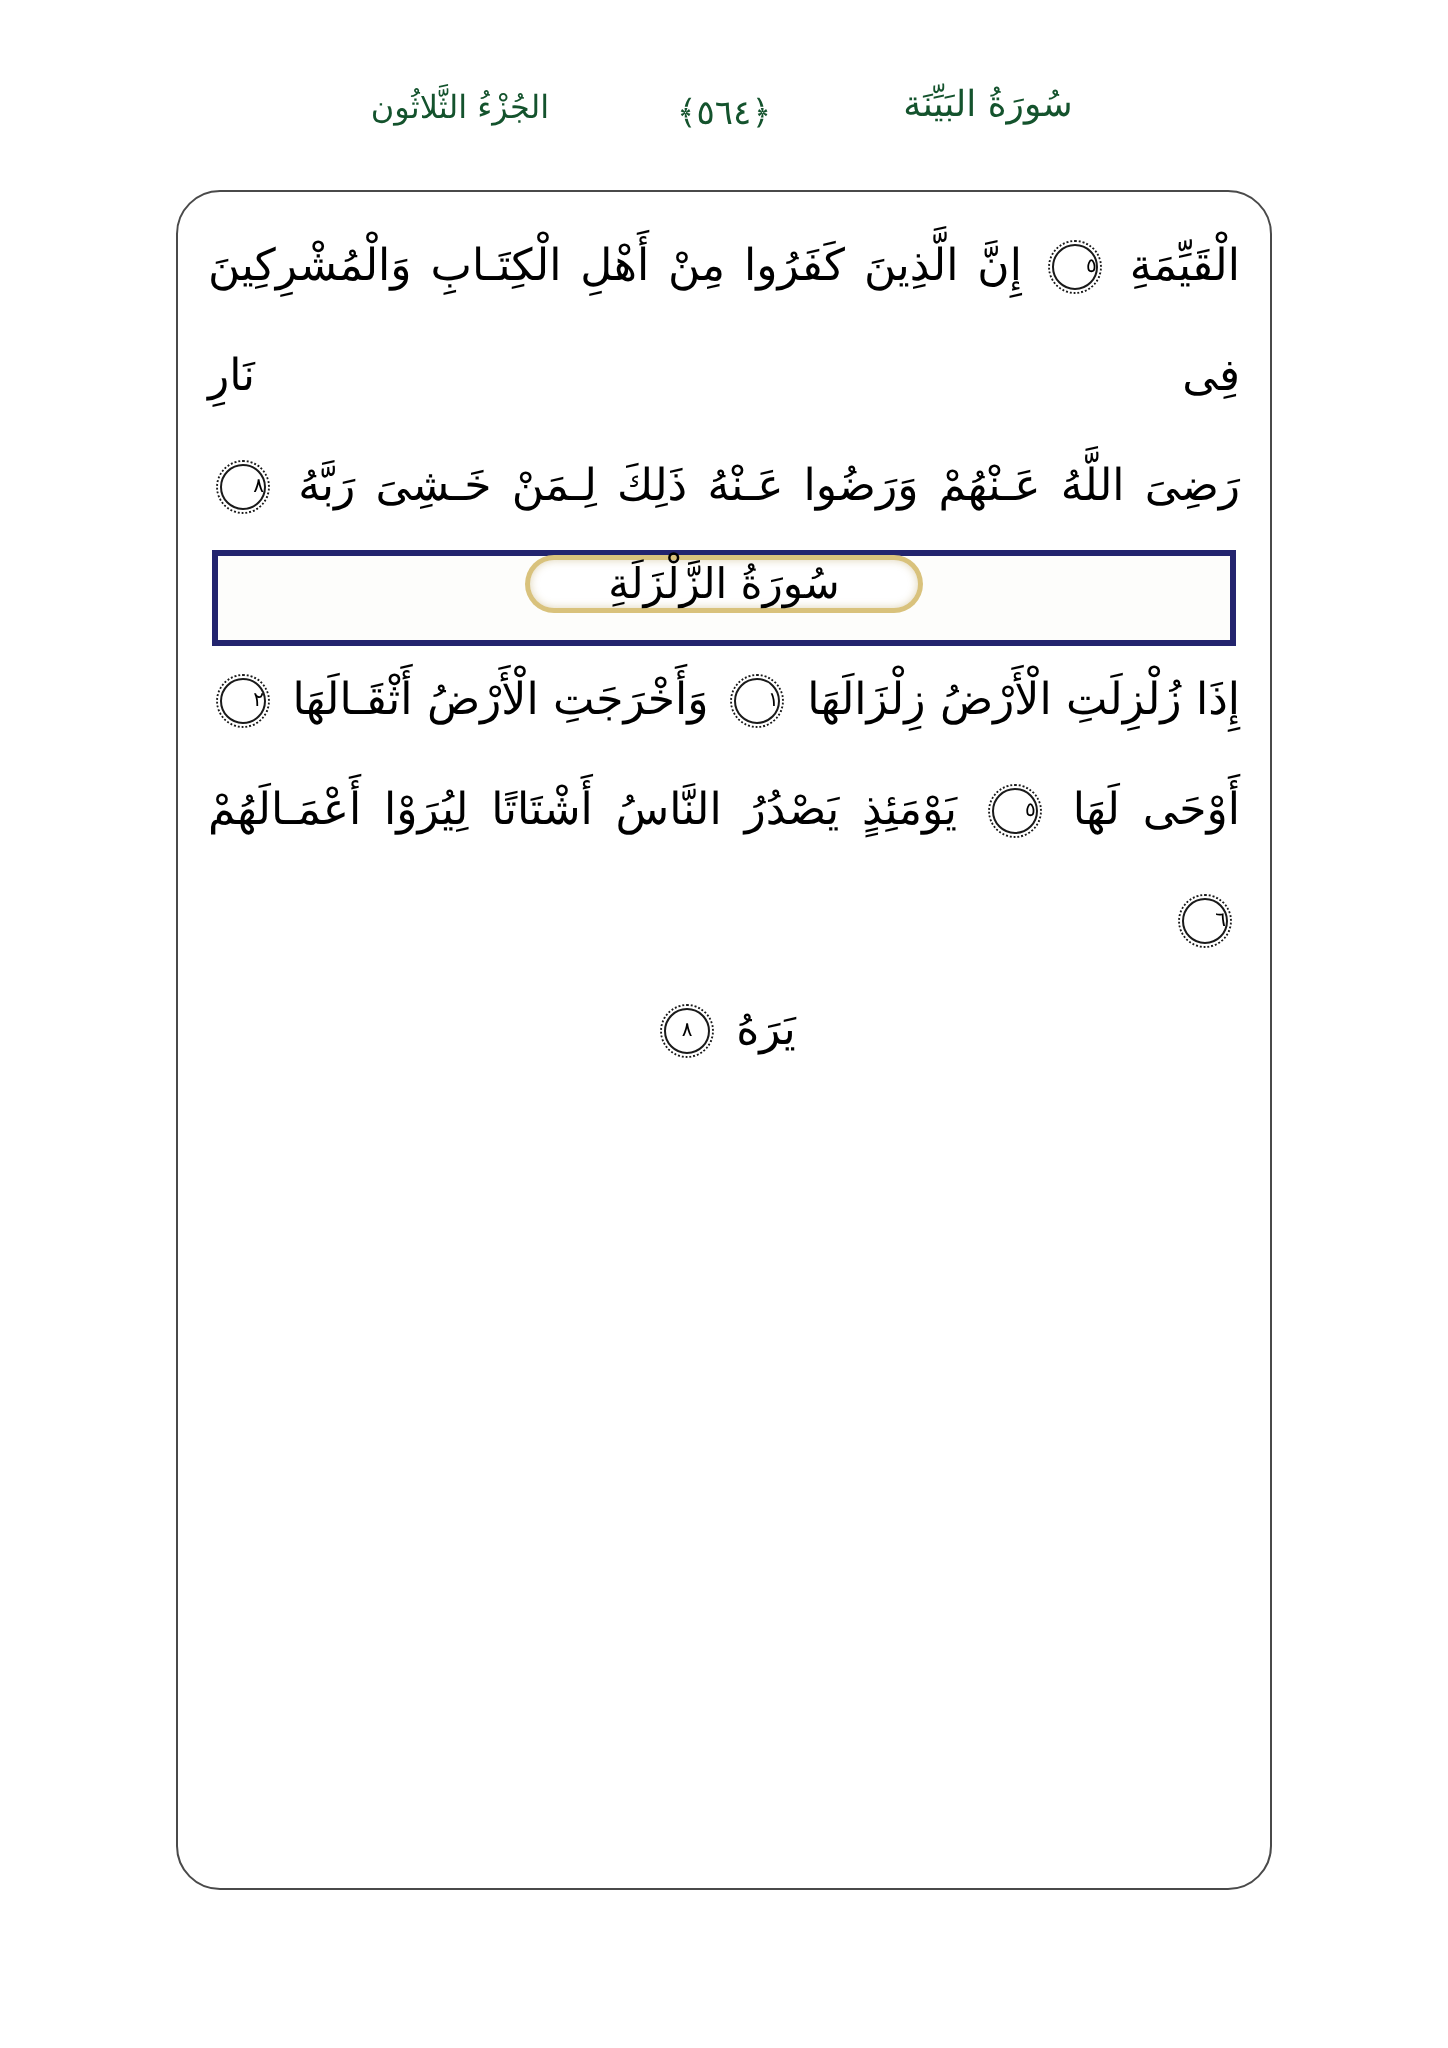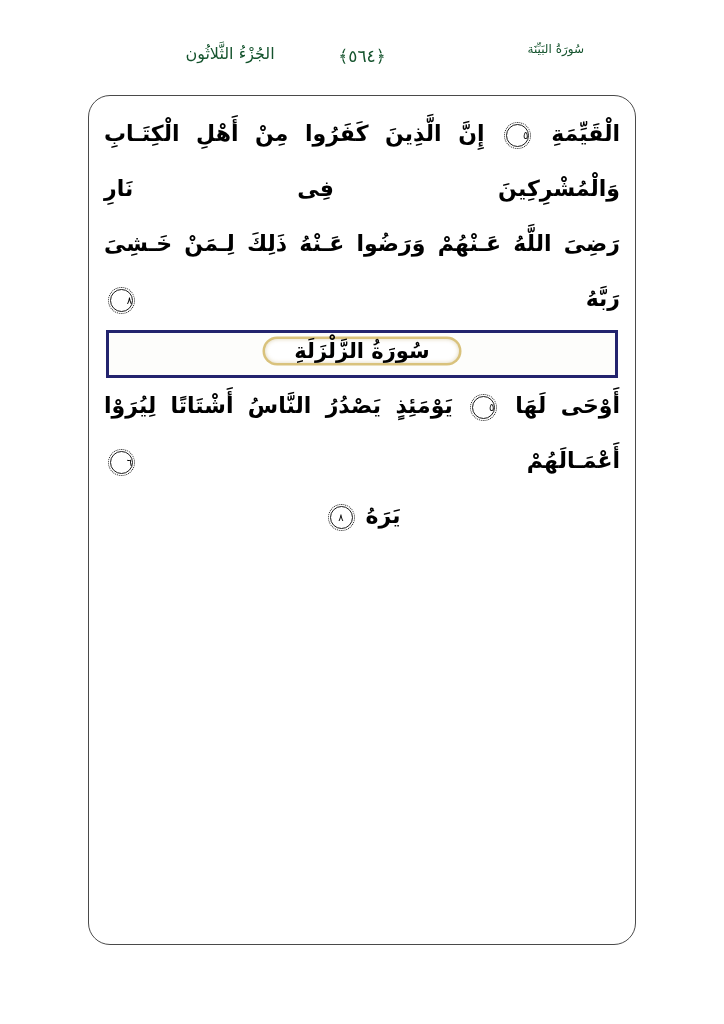--- a/index.html
+++ b/index.html
@@ -5,57 +5,57 @@
   html,body{margin:0;padding:0;}
   body{
     width:724px;height:1024px;background:#ffffff;
     font-family:"DejaVu Sans",sans-serif;color:#111;
     position:relative;overflow:hidden;
   }
   .page{width:724px;height:1024px;position:relative;direction:rtl;}
 
   
   .hdr-item{position:absolute;font-size:16px;color:#14532d;white-space:nowrap;}
-  .hdr-surah{top:42px;right:140px;width:180px;font-size:12px;}
+  .hdr-surah{top:42px;right:140px;width:180px;text-align:center;font-size:18px;}
   .hdr-page-num{top:46px;left:0;width:724px;text-align:center;font-size:17px;letter-spacing:1px;}
   .hdr-juz{top:44px;left:140px;width:180px;text-align:center;font-size:16px;}
 
   
   .frame{
     position:absolute;top:95px;right:88px;width:548px;height:850px;
     border:1.6px solid #4a4a4a;border-radius:22px;
     box-sizing:border-box;padding:10px 15px 0 15px;direction:rtl;
   }
 
   
   .line{
     min-height:55px;line-height:55px;font-size:22px;color:#000;
     text-align:justify;text-align-last:justify;
   }
   .line.center{text-align:center;text-align-last:center;}
-  .txt{white-space:normal;font-weight:bold;}
+  .txt{white-space:normal;}
   .ayah-marker{
     display:inline-block;width:21px;height:21px;line-height:21px;
     border:1.3px solid #1a1a1a;border-radius:50%;
     outline:1.4px dotted #1a1a1a;outline-offset:1.6px;
     font-size:10px;text-align:center;vertical-align:middle;
     margin:0 6px;background:#fff;
   }
 
   
   .basmala{
     height:48px;line-height:48px;text-align:center;text-align-last:center;
     font-size:22px;color:#000;
   }
 
   
   .banner{
     height:48px;box-sizing:border-box;margin:4px 2px 0 2px;
-    border:3px solid #23246e;background:#fdfdfb;padding:6px;
-    display:flex;align-items:flex-start;font-weight:bold;
+    border:3px solid #23246e;background:#fdfdfb;padding:16px;
+    display:flex;align-items:flex-end;
   }
   .orn{
     flex:1;position:relative;
     background:
       repeating-linear-gradient(45deg, rgba(201,161,59,.9) 0 2px, rgba(201,161,59,0) 2px 13px),
       repeating-linear-gradient(-45deg, rgba(212,177,84,.9) 0 2px, rgba(212,177,84,0) 2px 13px),
       repeating-linear-gradient(90deg,#23277b 0 30px,#7d86c4 30px 56px,#aab2dd 56px 82px,#7d86c4 82px 108px);
     box-shadow:inset 0 0 0 1px #1b1c5e;
   }
   .orn::after{
@@ -92,18 +92,19 @@
     <div class="banner">
       <div class="orn"></div>
       <div class="cartouche">
         <span class="title">سُورَةُ الزَّلْزَلَةِ</span>
       </div>
       <div class="orn"></div>
     </div>
 
 
     <section>
+        <div class="line"><span class="txt">إِذَا زُلْزِلَتِ الْأَرْضُ زِلْزَالَهَا</span> <span class="ayah-marker">١</span> <span class="txt">وَأَخْرَجَتِ الْأَرْضُ أَثْقَـالَهَا</span> <span class="ayah-marker">٢</span></div>
         <div class="line"><span class="txt">أَوْحَى لَهَا</span> <span class="ayah-marker">٥</span> <span class="txt">يَوْمَئِذٍ يَصْدُرُ النَّاسُ أَشْتَاتًا لِيُرَوْا أَعْمَـالَهُمْ</span> <span class="ayah-marker">٦</span></div>
         <div class="line center"><span class="txt">يَرَهُ</span> <span class="ayah-marker">٨</span></div>
       </section>
 
   </div>
 </div>
 
 </body></html>

